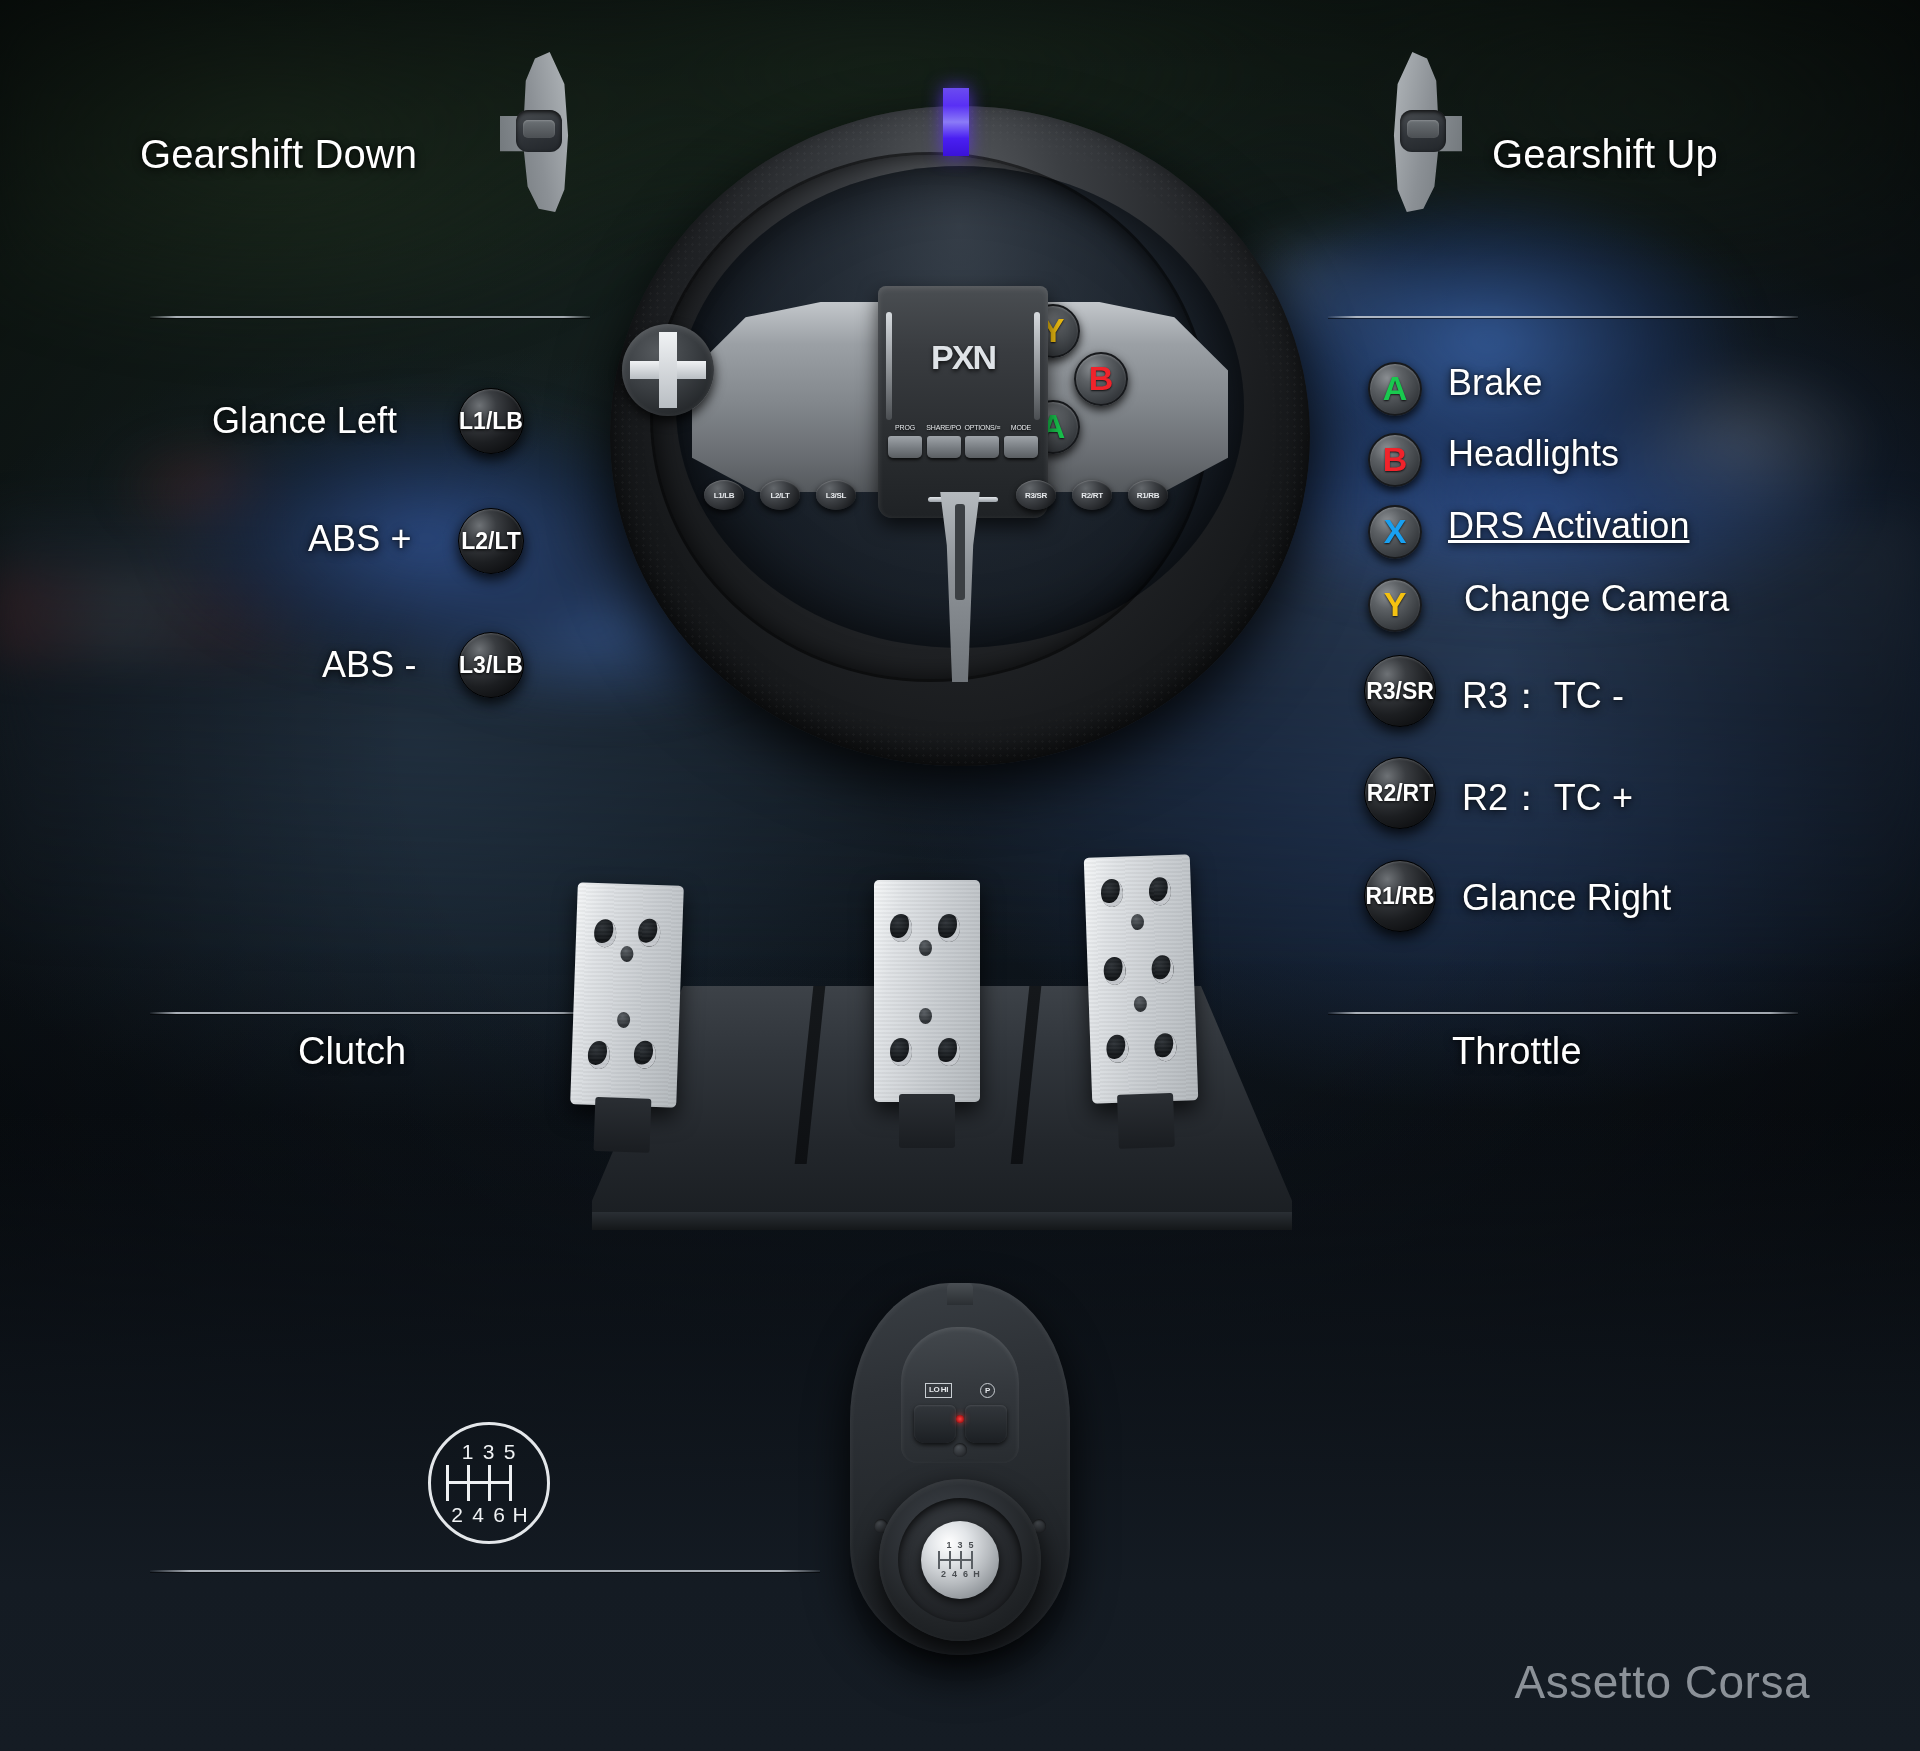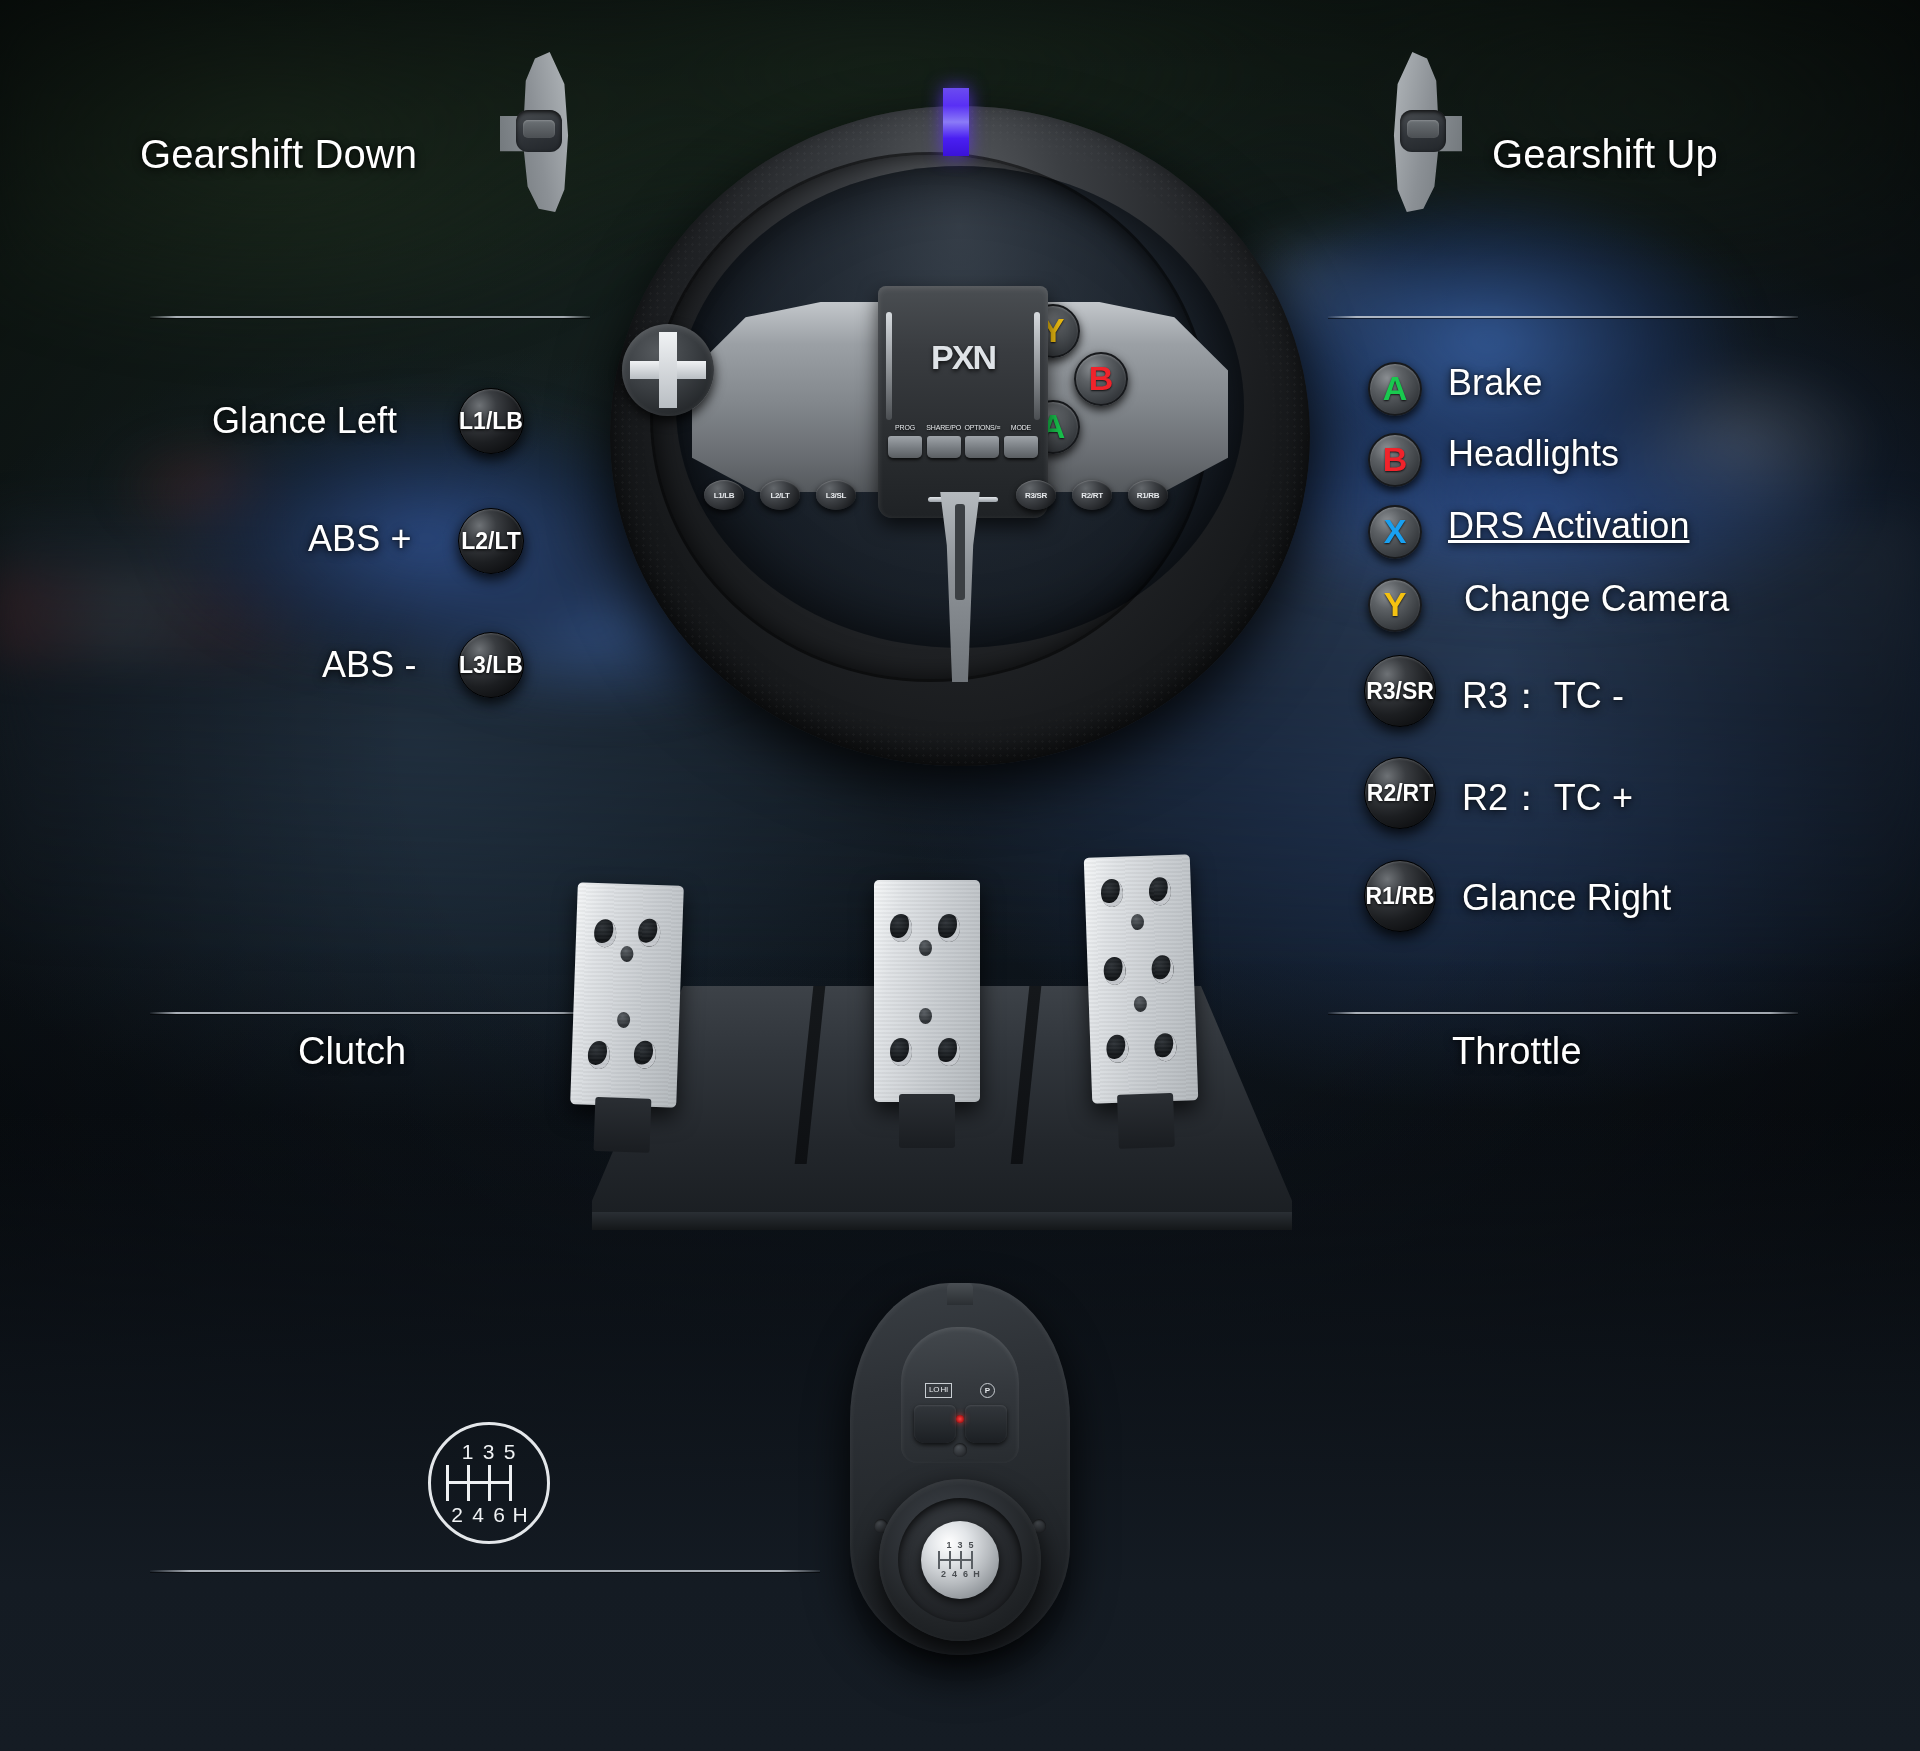--- a/index.html
+++ b/index.html
@@ -353,21 +353,21 @@
   .shifter-panel {
     position: absolute; left: 50%; transform: translateX(-50%); top: 44px;
     width: 118px; height: 136px;
     background: linear-gradient(175deg, #43484d 0%, #33373c 50%, #282c30 100%);
     border-radius: 56px 56px 16px 16px;
     box-shadow: inset 0 2px 5px rgba(255,255,255,.1);
   }
   .shifter-labels { position: absolute; left: 0; right: 0; top: 56px; display:flex; justify-content: space-around; padding: 0 10px; }
   .lo-hi {
     font-size: 8px; color: #e7eaed; border: 1px solid #c8cdd2; padding: 1px 3px;
-    letter-spacing: -.3px; font-weight: 400;
+    letter-spacing: -.3px; font-weight: 700;
   }
   .p-circ {
     width: 15px; height: 15px; border-radius: 50%; border: 1px solid #c8cdd2;
     display:flex; align-items:center; justify-content:center;
     font-size: 8px; color: #e7eaed; font-weight: 700;
   }
   .shifter-keys { position: absolute; left: 0; right: 0; top: 78px; display:flex; justify-content: space-around; padding: 0 8px; }
   .skey {
     width: 42px; height: 38px; border-radius: 6px 6px 10px 10px;
     background: linear-gradient(180deg, #32363b 0%, #25292d 60%, #1c1f23 100%);
@@ -670,14 +670,15 @@
               <span>4</span>
               <span>6</span>
               <span>H</span>
             </div>
           </div>
         </div>
       </div>
     </div>
   </div>
 
+  <div class="watermark">Assetto Corsa</div>
 
 </div>
 
 </body></html>

